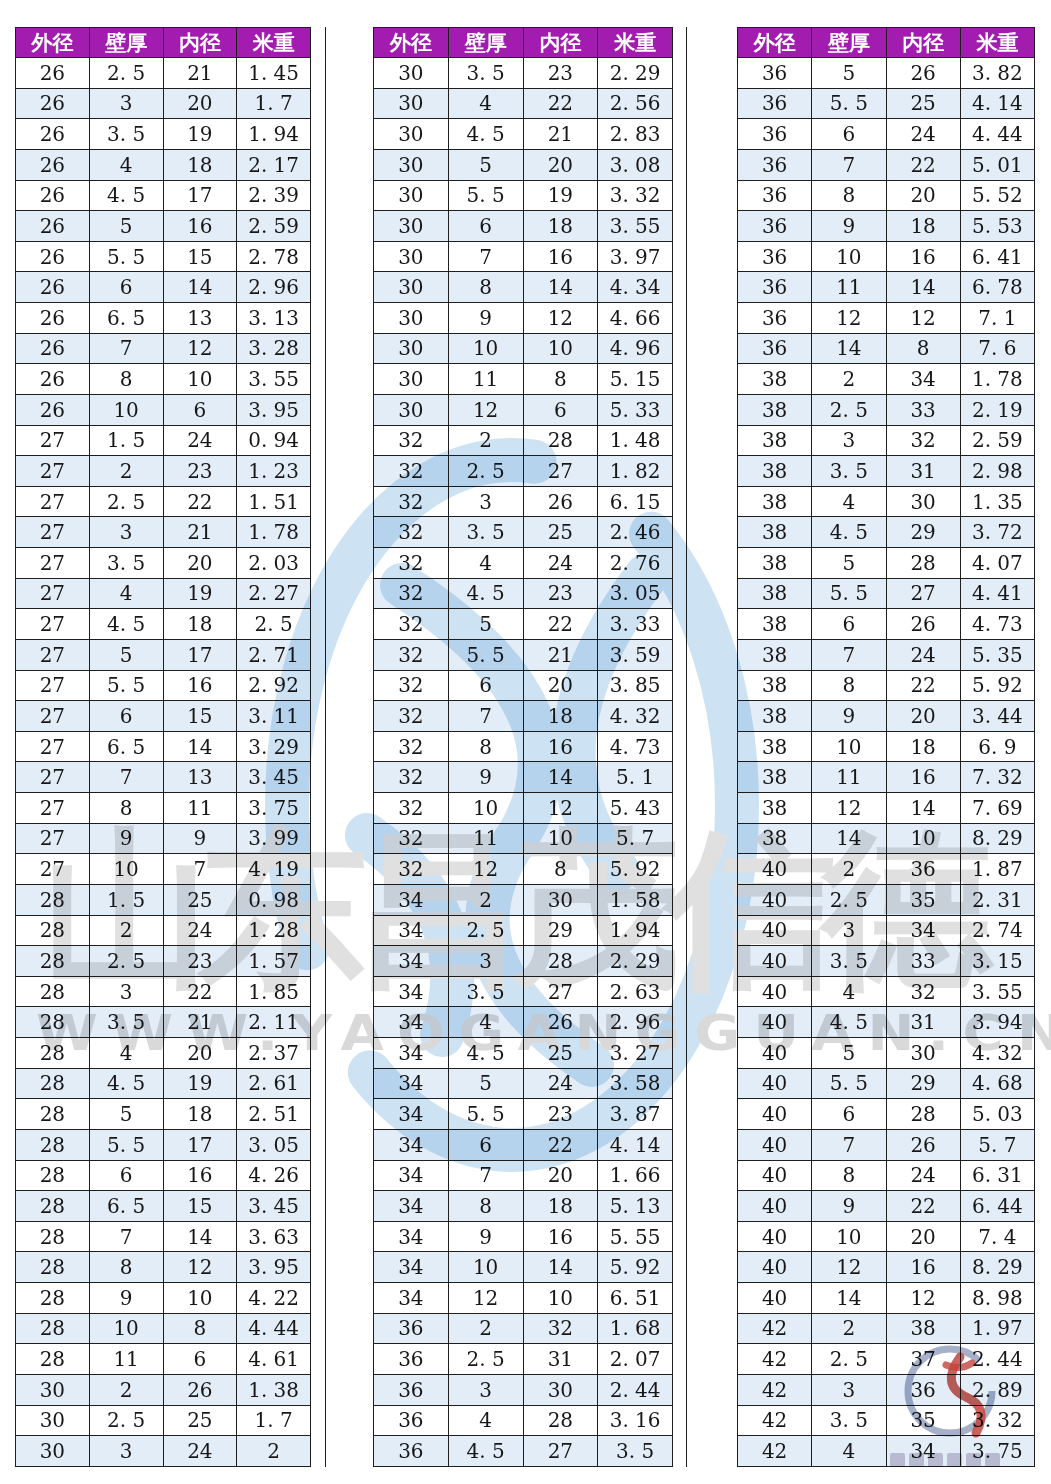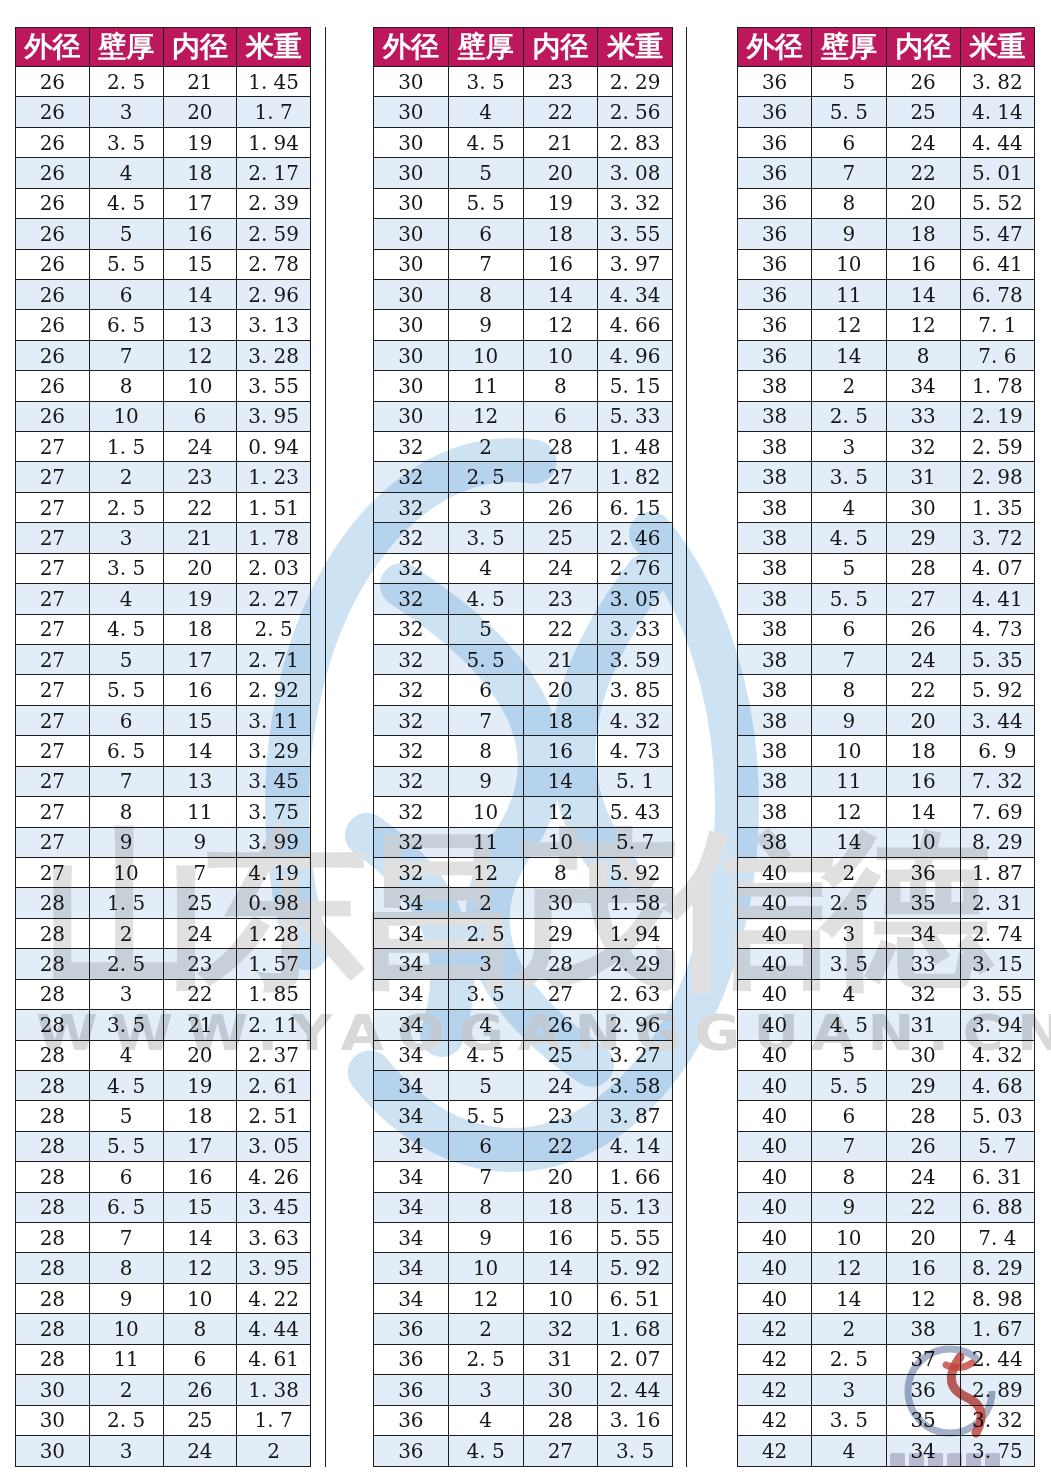--- a/index.html
+++ b/index.html
@@ -12,21 +12,21 @@
     border-collapse:collapse;table-layout:fixed;background:#fff;z-index:1;
   }
   .t1{left:15px;width:296px;}
   .t2{left:373px;width:300px;}
   .t3{left:737px;width:298px;}
   .spec-table th,.spec-table td{
     border:1px solid #1e1e1e;text-align:center;vertical-align:middle;padding:0;overflow:hidden;
   }
   .spec-table thead tr{height:30px;}
   .spec-table th{
-    background:#be185d;color:#ffffff;font-weight:bold;font-size:28px;
+    background:#a21caf;color:#ffffff;font-weight:bold;font-size:21px;
     font-family:"Liberation Sans",sans-serif;
   }
   .spec-table td{
     font-family:"DejaVu Serif","Liberation Serif",serif;
     font-size:20px;color:#171717;white-space:nowrap;
   }
   .spec-table tbody tr:nth-child(even) td{background:#e3edf8;}
 
   .spacer-col{
     position:absolute;top:27px;height:1440px;background:#ffffff;
@@ -675,21 +675,21 @@
         <tr>
           <td>36</td>
           <td>8</td>
           <td>20</td>
           <td>5. 52</td>
         </tr>
         <tr>
           <td>36</td>
           <td>9</td>
           <td>18</td>
-          <td>5. 47</td>
+          <td>5. 53</td>
         </tr>
         <tr>
           <td>36</td>
           <td>10</td>
           <td>16</td>
           <td>6. 41</td>
         </tr>
         <tr>
           <td>36</td>
           <td>11</td>
@@ -867,21 +867,21 @@
         <tr>
           <td>40</td>
           <td>8</td>
           <td>24</td>
           <td>6. 31</td>
         </tr>
         <tr>
           <td>40</td>
           <td>9</td>
           <td>22</td>
-          <td>6. 88</td>
+          <td>6. 44</td>
         </tr>
         <tr>
           <td>40</td>
           <td>10</td>
           <td>20</td>
           <td>7. 4</td>
         </tr>
         <tr>
           <td>40</td>
           <td>12</td>
@@ -891,21 +891,21 @@
         <tr>
           <td>40</td>
           <td>14</td>
           <td>12</td>
           <td>8. 98</td>
         </tr>
         <tr>
           <td>42</td>
           <td>2</td>
           <td>38</td>
-          <td>1. 67</td>
+          <td>1. 97</td>
         </tr>
         <tr>
           <td>42</td>
           <td>2. 5</td>
           <td>37</td>
           <td>2. 44</td>
         </tr>
         <tr>
           <td>42</td>
           <td>3</td>

